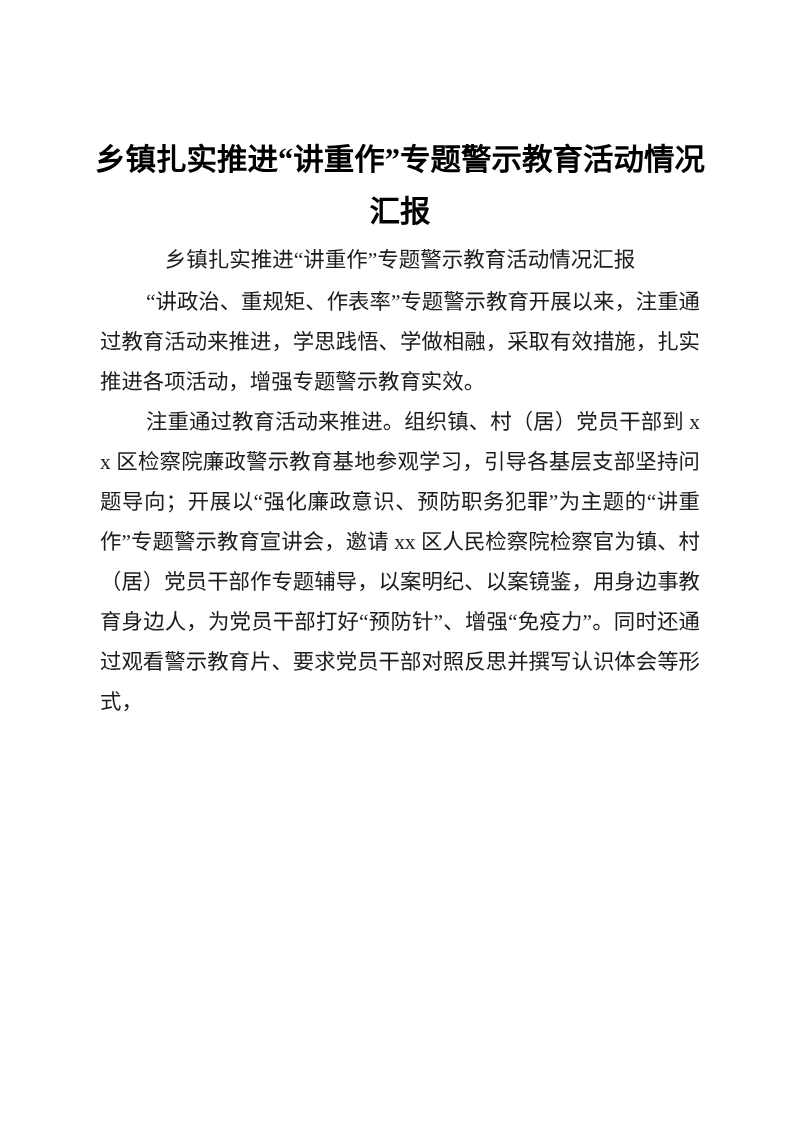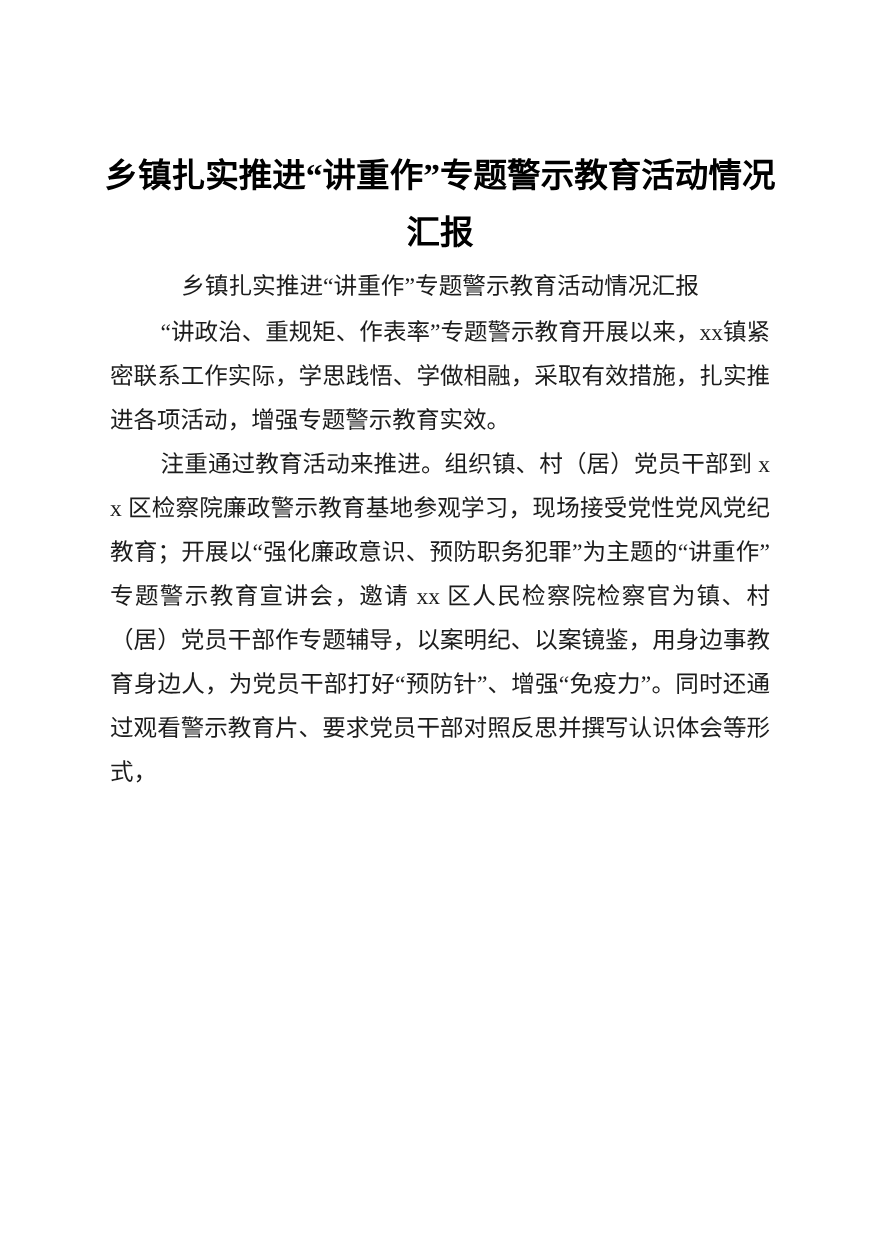--- a/index.html
+++ b/index.html
@@ -58,17 +58,17 @@
 </head>
 <body>
 
 <div class="page">
 
   <h1 class="doc-title">乡镇扎实推进“讲重作”专题警示教育活动情况汇报</h1>
 
   <div class="doc-subtitle">乡镇扎实推进“讲重作”专题警示教育活动情况汇报</div>
 
   <div class="doc-body">
-    <p class="para">“讲政治、重规矩、作表率”专题警示教育开展以来，xx镇紧密联系工作实际，学思践悟、学做相融，采取有效措施，扎实推进各项活动，增强专题警示教育实效。</p>
-    <p class="para">注重通过教育活动来推进。组织镇、村（居）党员干部到 xx 区检察院廉政警示教育基地参观学习，现场接受党性党风党纪教育；开展以“强化廉政意识、预防职务犯罪”为主题的“讲重作”专题警示教育宣讲会，邀请 xx 区人民检察院检察官为镇、村（居）党员干部作专题辅导，以案明纪、以案镜鉴，用身边事教育身边人，为党员干部打好“预防针”、增强“免疫力”。同时还通过观看警示教育片、要求党员干部对照反思并撰写认识体会等形式，</p>
+    <p class="para">“讲政治、重规矩、作表率”专题警示教育开展以来，注重通过教育活动来推进，学思践悟、学做相融，采取有效措施，扎实推进各项活动，增强专题警示教育实效。</p>
+    <p class="para">注重通过教育活动来推进。组织镇、村（居）党员干部到 xx 区检察院廉政警示教育基地参观学习，引导各基层支部坚持问题导向；开展以“强化廉政意识、预防职务犯罪”为主题的“讲重作”专题警示教育宣讲会，邀请 xx 区人民检察院检察官为镇、村（居）党员干部作专题辅导，以案明纪、以案镜鉴，用身边事教育身边人，为党员干部打好“预防针”、增强“免疫力”。同时还通过观看警示教育片、要求党员干部对照反思并撰写认识体会等形式，</p>
   </div>
 
 </div>
 
 </body></html>

